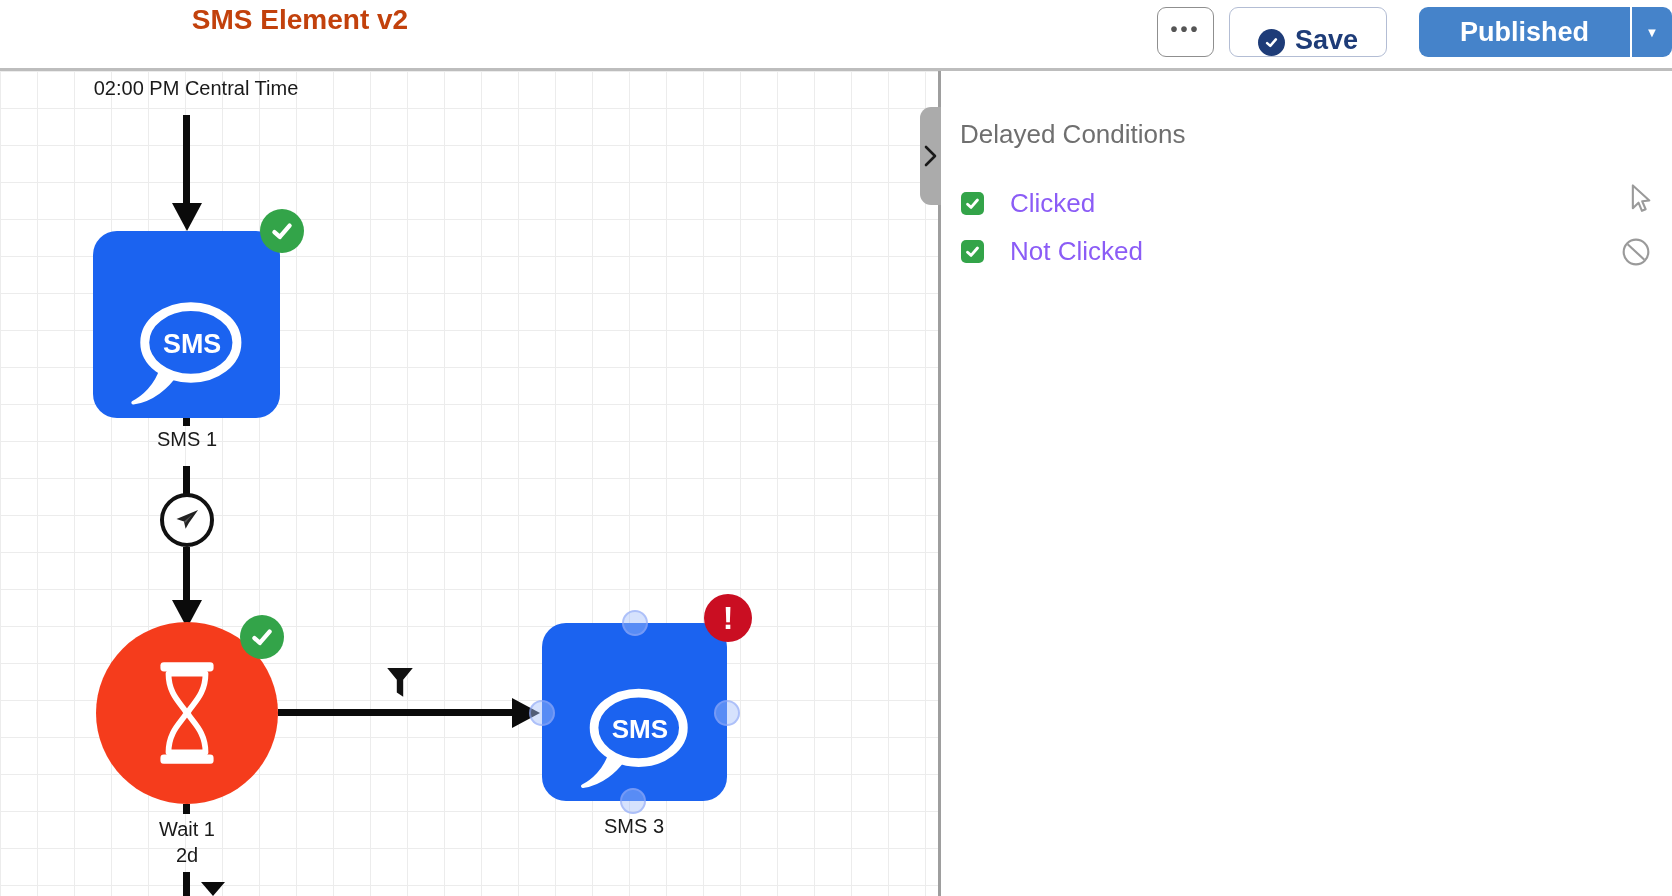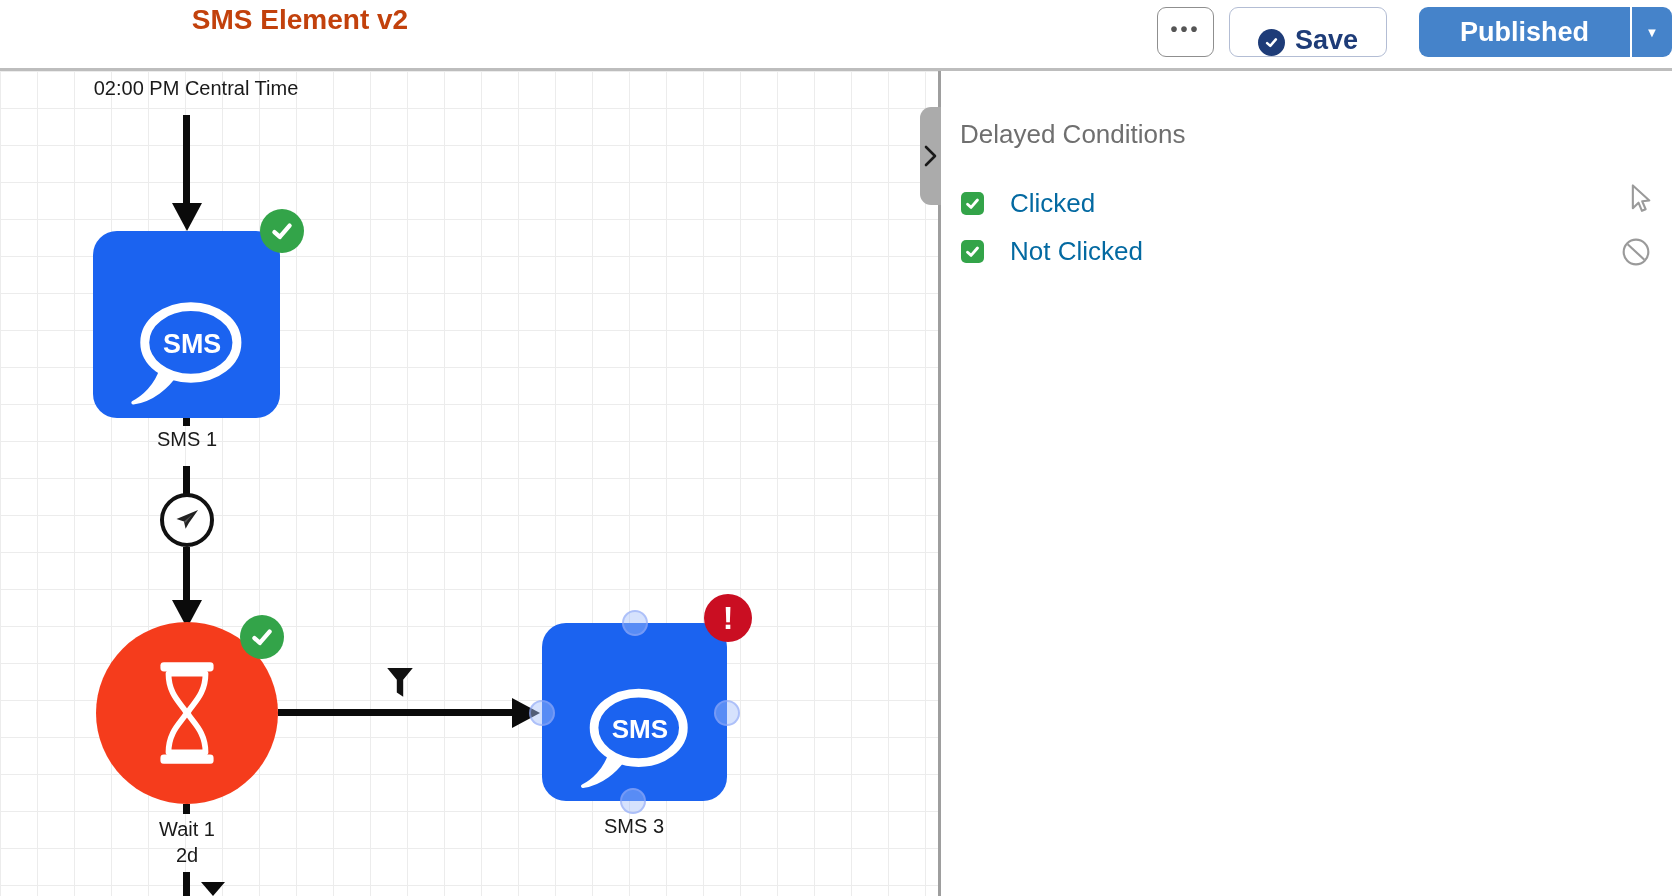--- a/index.html
+++ b/index.html
@@ -55,21 +55,21 @@
   
   .divider{position:absolute;left:938px;top:71px;width:3px;height:825px;background:#9e9e9e;z-index:2;}
   .handle{position:absolute;left:920px;top:107px;width:21px;height:98px;background:#ababab;
           border-radius:11px 0 0 11px;z-index:3;display:flex;align-items:center;
           justify-content:center;cursor:pointer;}
   
   .panel{position:absolute;left:941px;top:71px;width:634px;height:825px;background:#fff;z-index:2;}
   .panel-heading{position:absolute;left:19px;top:48px;font-size:26px;color:#6f6f6f;}
   .checkbox{position:absolute;left:20px;width:23px;height:23px;border-radius:5px;background:#33a449;
           display:flex;align-items:center;justify-content:center;cursor:pointer;}
-  .cond-label{position:absolute;left:69px;font-size:26px;color:#0369a1;}
+  .cond-label{position:absolute;left:69px;font-size:26px;color:#8b5cf6;}
   .panel-icon{position:absolute;}
   .links-box{position:absolute;left:21px;top:235px;width:704px;height:50px;box-sizing:border-box;
           border:1.5px solid #c6c6c6;border-radius:8px;background:#fff;display:flex;
           align-items:center;cursor:pointer;}
   .links-text{margin-left:25px;flex:1;font-size:26px;color:#2f2f2f;}
   .gear{margin-right:24px;font-size:32px;color:#7e7e7e;line-height:1;}
 </style>
 </head>
 <body>
 

